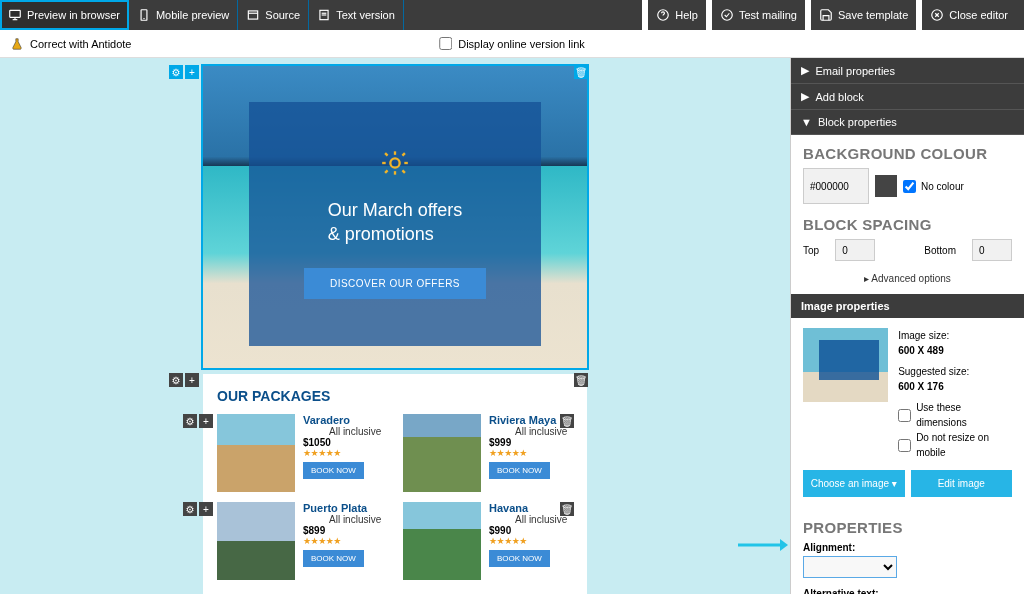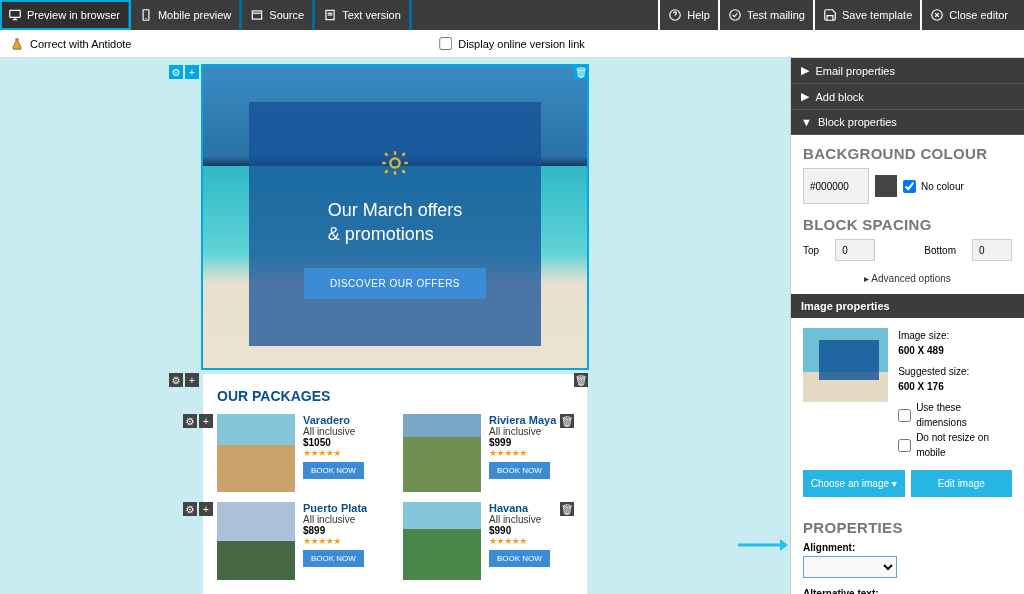--- a/index.html
+++ b/index.html
@@ -2,22 +2,22 @@
 <html><head>
 <meta charset="utf-8">
 <style>
   * { box-sizing: border-box; margin: 0; padding: 0; font-family: Arial, Helvetica, sans-serif; }
   body { width: 1024px; height: 594px; overflow: hidden; background: #fff; }
 
   
   .topbar { height: 30px; background: #3c3c3c; display: flex; align-items: center; color: #fff; font-size: 11px; }
   .topbar .left { display: flex; align-items: center; height: 100%; }
   .topbar .right { margin-left: auto; display: flex; align-items: center; height: 100%; padding-right: 8px; }
-  .topbar .tb-item { display: flex; align-items: center; gap: 5px; padding: 0 8px; height: 100%; border-right: 3px solid #0369a1; cursor: pointer; white-space: nowrap;}
-  .topbar .right .tb-item { border-right: none; border-left: 2px solid #ffffff; }
+  .topbar .tb-item { display: flex; align-items: center; gap: 5px; padding: 0 8px; height: 100%; border-right: 1px solid #0369a1; cursor: pointer; white-space: nowrap;}
+  .topbar .right .tb-item { border-right: none; border-left: 6px solid #ffffff; }
   .topbar .tb-item.active { outline: 2px solid #00a8e8; outline-offset: -2px; background: #2f2f2f; }
   .topbar svg { width: 14px; height: 14px; flex: 0 0 14px; }
 
   
   .secbar { height: 28px; background: #fff; border-bottom: 1px solid #ddd; display: flex; align-items: center; font-size: 11px; position: relative; }
   .secbar .antidote { display: flex; align-items: center; gap: 6px; padding: 0 10px; }
   .flask { width: 14px; height: 14px; }
   .secbar .online { position: absolute; left: 50%; transform: translateX(-50%); display: flex; align-items: flex-end; gap: 6px; }
 
   
@@ -46,21 +46,21 @@
   .pkg-wrap { position: relative; }
   .pkg-row { display: flex; gap: 16px; margin-bottom: 10px; }
   .pkg { display: flex; gap: 8px; flex: 1; }
   .pkg-img { width: 78px; height: 78px; background: #68b8cc; flex-shrink: 0; }
   .pkg-img.p1 { background: linear-gradient(#86c6db 40%, #caa36a 40%); }
   .pkg-img.p2 { background: linear-gradient(#78a7c7 30%, #6f8f50 30%); }
   .pkg-img.p3 { background: linear-gradient(#a9c2d8 50%, #476845 50%); }
   .pkg-img.p4 { background: linear-gradient(#86c6db 35%, #4a864a 35%); }
   .pkg-info { font-size: 10px; }
   .pkg-name { color: #0b4f8a; font-weight: bold; font-size: 11px; }
-  .pkg-sub { color: #333; }
+  .pkg-sub { color: #333; margin-left: 26px; }
   .pkg-price { font-weight: bold; }
   .stars { color: #f0a020; font-size: 9px; letter-spacing: -0.5px; }
   .book { background: #3b8bd6; color: #fff; font-size: 8px; padding: 4px 8px; margin-top: 4px; display: inline-block; cursor: pointer; }
 
   
   .accordion { background: #3c3c3c; color: #fff; padding: 6px 10px; font-size: 11px; display: flex; align-items: center; gap: 6px; border-bottom: 1px solid #555; cursor: pointer; }
   .panel-section { padding: 10px 12px; }
   .panel-label { color: #777; font-size: 15px; font-weight: bold; letter-spacing: 0.3px; margin-bottom: 6px; text-transform: uppercase; }
   .bgcolor-row { display: flex; align-items: center; gap: 6px; margin-bottom: 12px; }
   .bgcolor-row input[type=text] { width: 66px; height: 36px; font-size: 10px; border: 1px solid #ccc; padding: 0 6px; background: #f1f1f1; }

